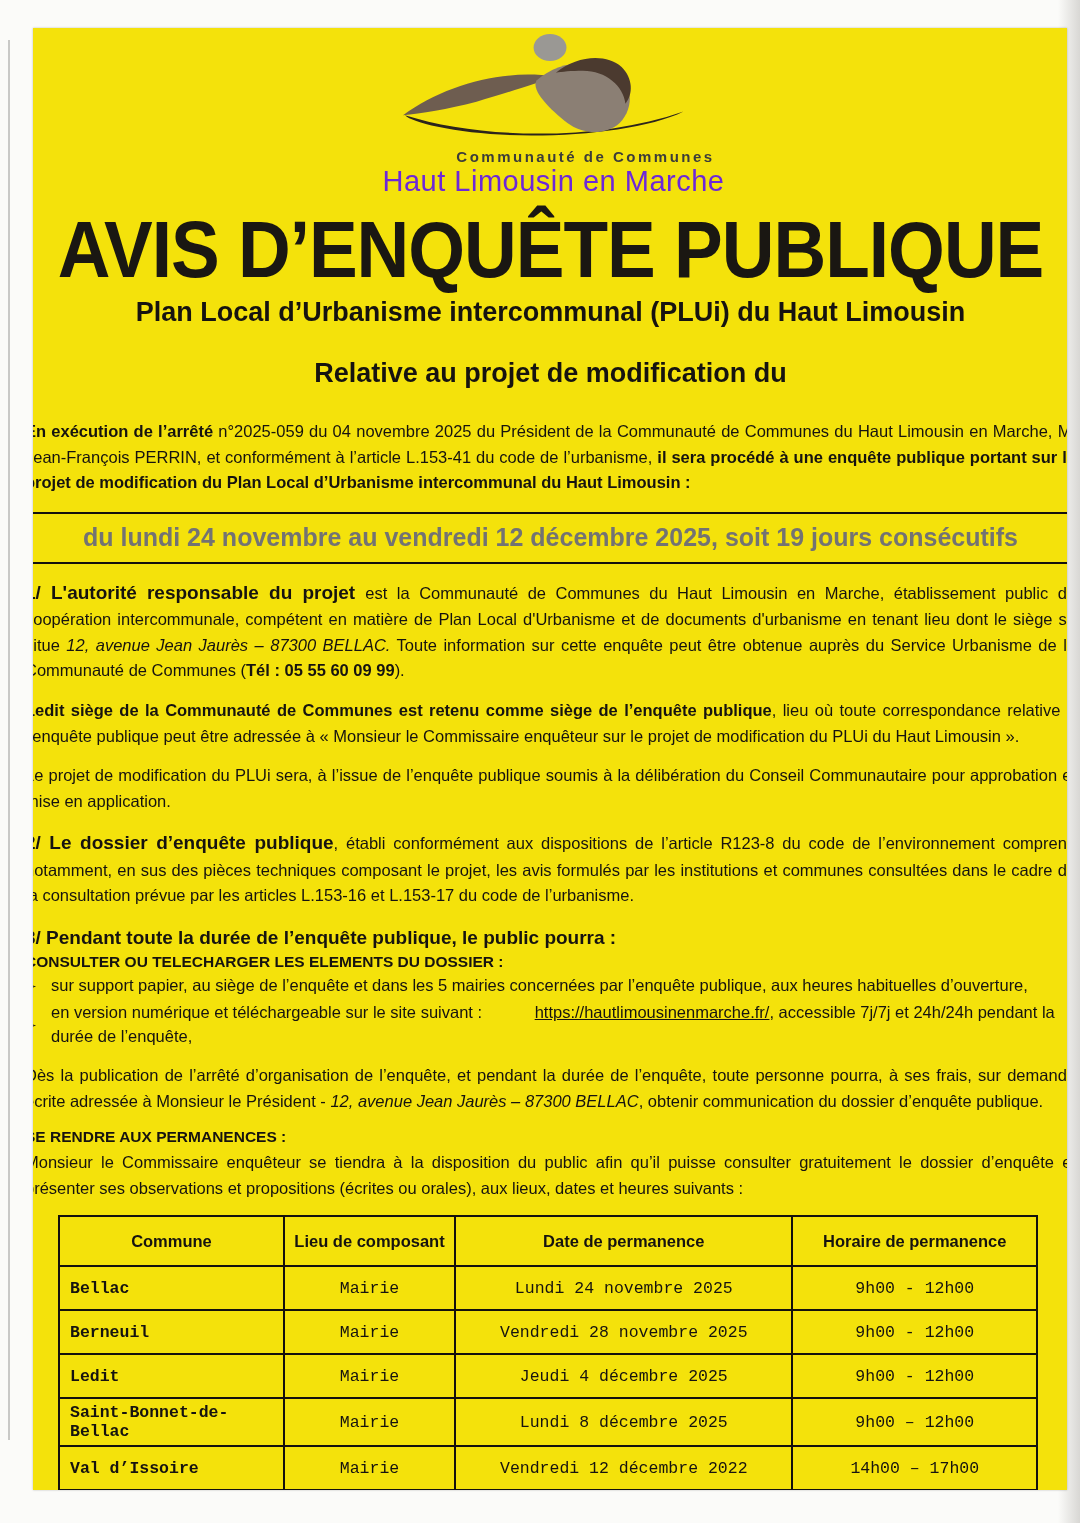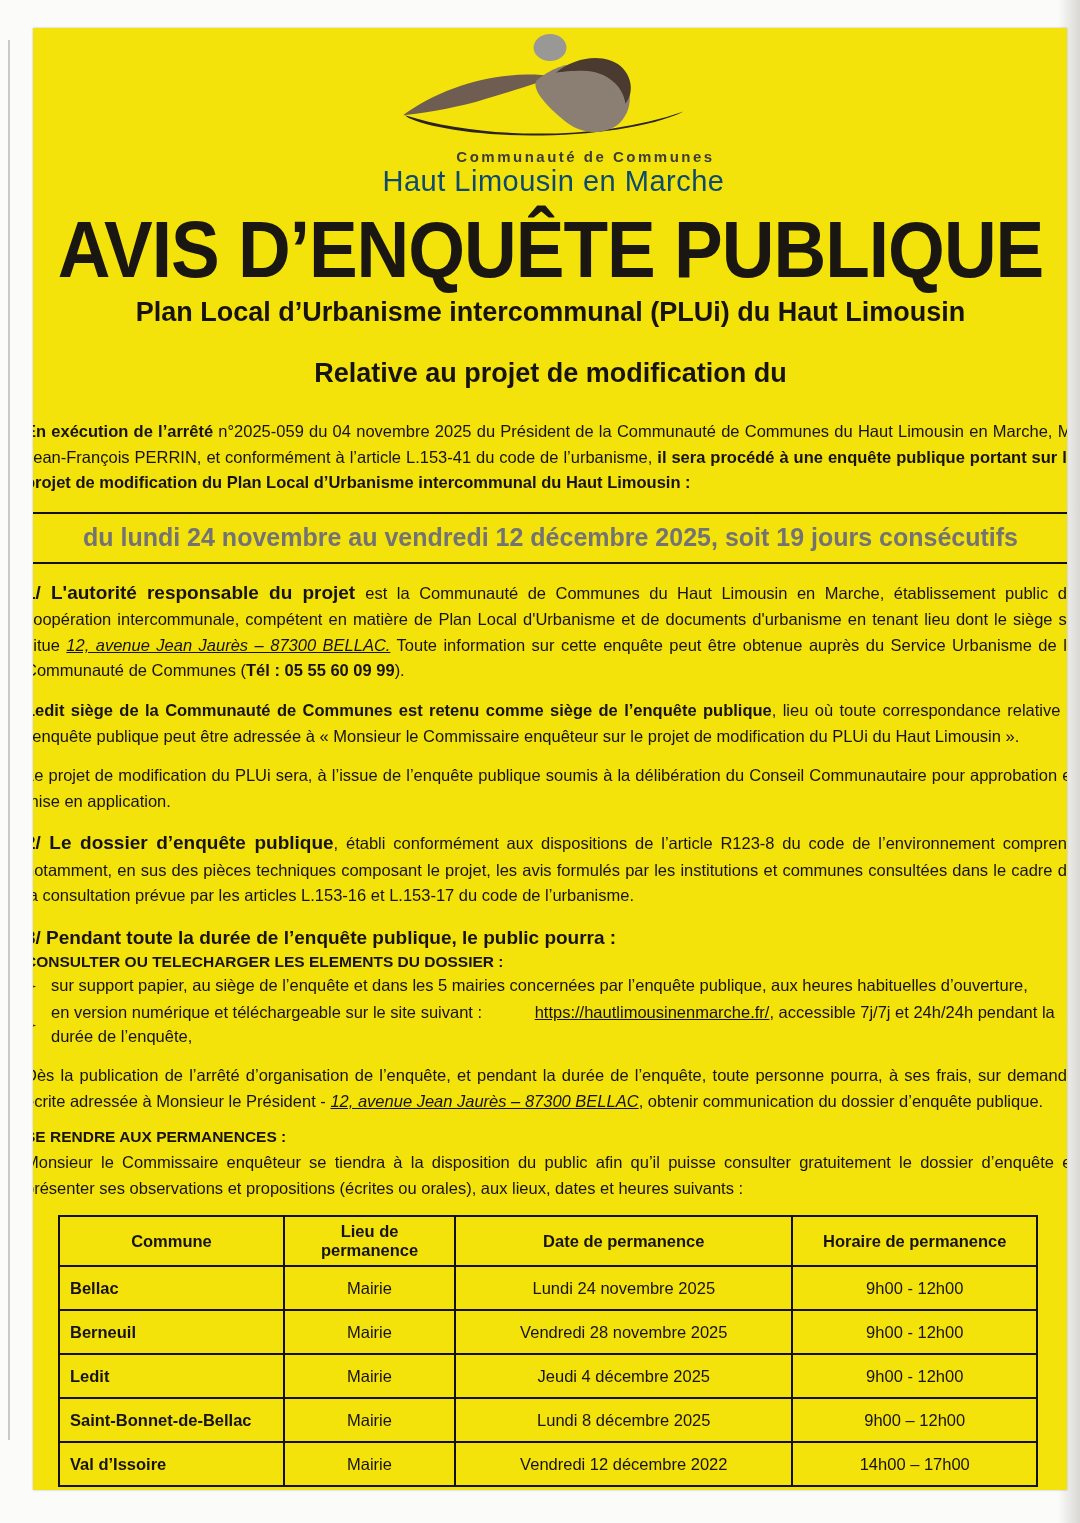--- a/index.html
+++ b/index.html
@@ -16,34 +16,34 @@
   .page{
     position:absolute;left:33px;top:28px;width:1034px;height:1462px;
     background:#f4e20b;overflow:hidden;
     box-shadow:0 0 2px rgba(0,0,0,.25);
   }
   .content{width:1051px;margin-left:-8px;}
   
   .logo-block{text-align:center;padding-top:6px;}
   .logo-figure{display:block;margin:0 auto;width:320px;height:118px;}
   .org-small{font-size:15px;letter-spacing:2.5px;color:#3c3c3a;margin:-4px 0 0 70px;font-weight:600;}
-  .org-large{font-size:29px;color:#0c4a6e;margin:0 0 0 6px;letter-spacing:.5px;}
+  .org-large{font-size:29px;color:#6d28d9;margin:0 0 0 6px;letter-spacing:.5px;}
   
   .title{
     font-size:73px;font-weight:800;text-align:center;letter-spacing:-1px;
     margin-top:10px;white-space:nowrap;transform:scaleY(1.08);color:#1a1712;
   }
   .subtitle{font-size:27px;font-weight:700;text-align:center;line-height:1.3;}
   .subtitle-1{margin-top:26px;}
   .subtitle-2{margin-top:4px;}
   
   .para{font-size:16.5px;line-height:1.55;text-align:justify;margin:14px 0 0 0;}
   .intro{margin-top:28px;}
   .seg-b{font-weight:700;}
-  .seg-i{font-style:italic;text-decoration:underline;}
+  .seg-i{font-style:italic;}
   .seg-h{font-weight:700;font-size:19px;}
   a.seg-u, .seg-u{color:#161310;text-decoration:underline;cursor:pointer;padding-left:48px;}
   .subhead{font-size:15.5px;font-weight:700;margin:14px 0 0 0;}
   .tight{margin-top:4px;}
   .section-head{font-size:19px;font-weight:700;margin:18px 0 0 0;}
   
   .banner{
     margin-top:16px;border-top:2px solid #14110d;border-bottom:2px solid #14110d;
     padding:9px 0 10px 0;text-align:center;font-size:25px;font-weight:700;color:#737373;
   }
@@ -52,21 +52,21 @@
   .bullet-row{display:flex;align-items:center;font-size:16.5px;line-height:1.5;margin-top:2px;}
   .arrow{flex:0 0 26px;font-size:14px;padding-top:2px;color:#161310;}
   .btext{flex:1;text-align:left;}
   
   table.perm{
     border-collapse:collapse;margin:14px 0 0 33px;width:980px;
     border:2.5px solid #14110d;font-size:16.5px;padding-left:18px;
   }
   table.perm th,table.perm td{border:2px solid #14110d;padding:4px 8px;}
   table.perm th{height:40px;font-weight:700;text-align:center;}
-  table.perm td{height:34px;text-align:center;}
+  table.perm td{height:34px;text-align:center;font-family:Liberation Mono, monospace;}
   table.perm td.commune{text-align:left;font-weight:700;padding-left:10px;}
   col.c1{width:23%;}col.c2{width:17.5%;}col.c3{width:34.5%;}col.c4{width:25%;}
 </style>
 </head>
 <body>
 
 <div class="scan-left-line"></div>
 <div class="scan-right-shadow"></div>
 
 <div class="page">
@@ -125,21 +125,21 @@
     <table class="perm">
       <colgroup>
           <col class="c1">
           <col class="c2">
           <col class="c3">
           <col class="c4">
         </colgroup>
       <thead>
           <tr>
             <th>Commune</th>
-            <th>Lieu de permanence</th>
+            <th>Lieu de composant</th>
             <th>Date de permanence</th>
             <th>Horaire de permanence</th>
           </tr>
         </thead>
       <tbody>
           <tr>
             <td class="commune">Bellac</td>
             <td>Mairie</td>
             <td>Lundi 24 novembre 2025</td>
             <td>9h00 - 12h00</td>

